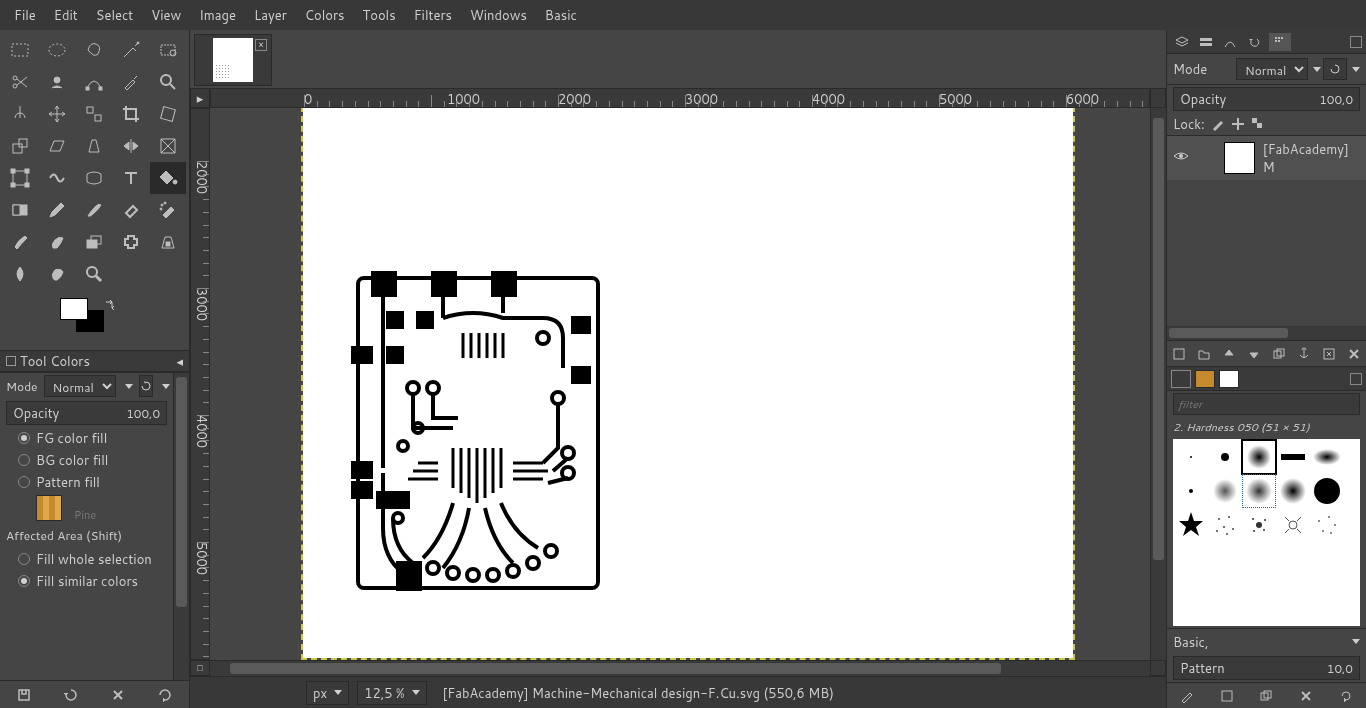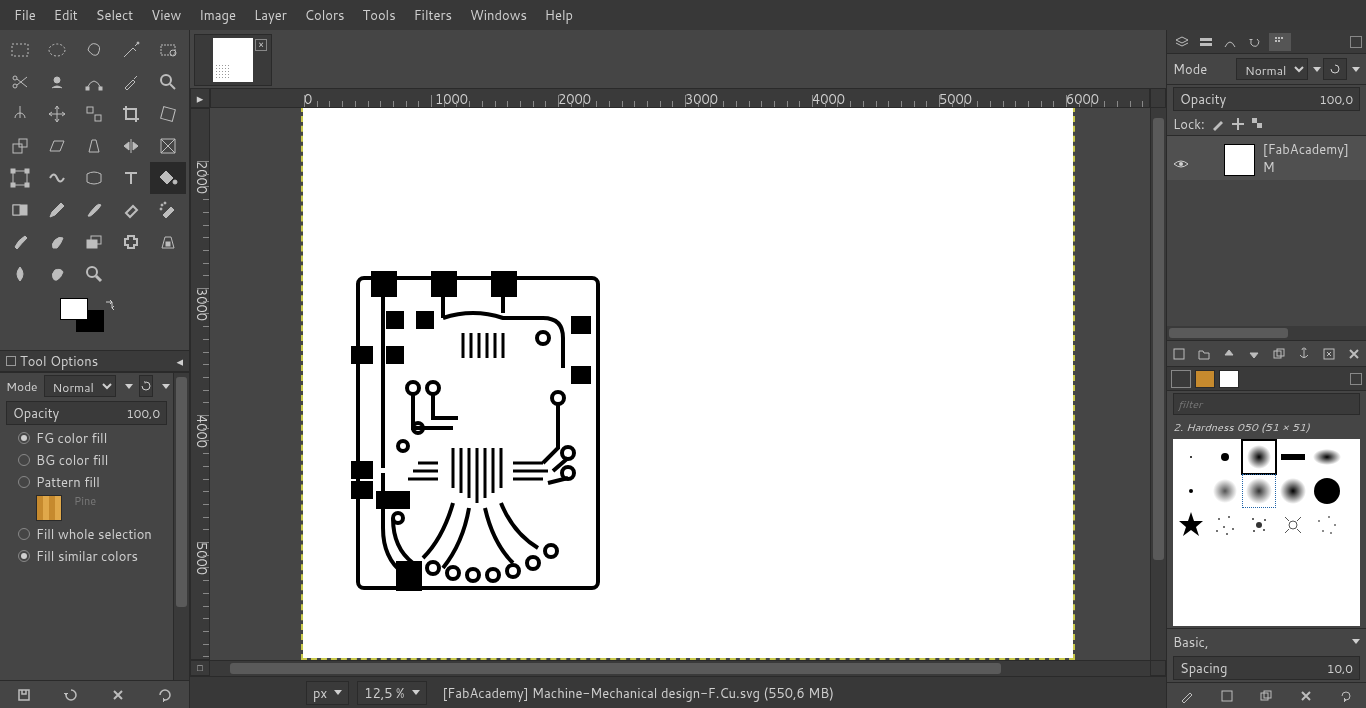--- a/index.html
+++ b/index.html
@@ -54,21 +54,21 @@
 .hscrollbar .thumb { position:absolute; top:2px; bottom:2px; background:#5a5a5a; border-radius:3px; }
 .statusbar { height:32px; background:#383838; display:flex; align-items:center; padding:0 8px; gap:8px; border-top:1px solid #2a2a2a; }
 .statusbar .unit, .statusbar .zoom { background:#3a3a3a; border:1px solid #2a2a2a; padding:2px 6px; height:24px; display:flex; align-items:center; gap:4px; }
 .statusbar .file { flex:1; padding-left:8px; }
 .right-dock { width:200px; background:#454545; display:flex; flex-direction:column; border-left:1px solid #2a2a2a; }
 .rtabs { height:24px; display:flex; background:#3a3a3a; border-bottom:1px solid #2a2a2a; align-items:center; padding:0 4px; gap:2px; }
 .rtabs .t { width:22px; height:18px; display:flex; align-items:center; justify-content:center; }
 .rtabs .t svg { width:14px; height:14px; fill:#bdbdbd; }
 .mode-row { display:flex; align-items:center; padding:4px 6px; gap:6px; justify-content:space-between; border-bottom:1px solid #2a2a2a; }
 .layers { flex:0 0 230px; display:flex; flex-direction:column; }
-.layer-row { display:flex; align-items:flex-end; padding:4px 6px; gap:8px; background:#505050; }
+.layer-row { display:flex; align-items:center; padding:4px 6px; gap:8px; background:#505050; }
 .layer-row .eye svg { width:16px; height:16px; fill:#cfcfcf; }
 .layer-row .lthumb { width:32px; height:32px; background:#fff; border:1px solid #000; }
 .layers-list { flex:1; background:#454545; overflow:hidden; }
 .layers-hscroll { height:14px; background:#3a3a3a; position:relative; }
 .layers-hscroll .thumb { position:absolute; top:2px; bottom:2px; left:2px; width:60%; background:#5a5a5a; border-radius:3px; }
 .layer-btns { height:26px; display:flex; align-items:center; justify-content:space-around; border-top:1px solid #2a2a2a; }
 .layer-btns svg { width:14px; height:14px; fill:#bdbdbd; stroke:#bdbdbd; }
 .brush-panel { flex:1; display:flex; flex-direction:column; border-top:1px solid #2a2a2a; min-height:0; }
 .brush-tabs { height:24px; display:flex; align-items:center; padding:0 4px; gap:4px; background:#3a3a3a; border-bottom:1px solid #2a2a2a; }
 .brush-tabs .bt { width:20px; height:18px; border:1px solid #2a2a2a; }
@@ -94,21 +94,21 @@
   <span>File</span>
   <span>Edit</span>
   <span>Select</span>
   <span>View</span>
   <span>Image</span>
   <span>Layer</span>
   <span>Colors</span>
   <span>Tools</span>
   <span>Filters</span>
   <span>Windows</span>
-  <span>Help</span>
+  <span>Basic</span>
 </div>
 
 <div class="workarea">
 
   <div class="left-dock">
     <div class="toolbox">
       <div class="tool">
           <svg viewBox="0 0 20 20">
             <rect x="2" y="4" width="16" height="12" fill="none" stroke-dasharray="2 2"></rect>
           </svg>
@@ -323,21 +323,21 @@
     </div>
     <div class="fgbg">
       <div class="sw bg"></div>
       <div class="sw fg"></div>
       <svg style="position:absolute;left:44px;top:0" width="14" height="14">
           <path d="M2 4 L8 4 L8 10 M6 2 L8 4 L6 6 M10 8 L8 10 L10 12" fill="none" stroke="#cfcfcf"></path>
         </svg>
     </div>
     <div class="dock-title">
       <span class="sq"></span>
-      <span>Tool Options</span>
+      <span>Tool Colors</span>
       <span style="margin-left:auto">◂</span>
     </div>
     <div class="left-opts">
       <div class="left-opts-inner">
         <div class="opt-row">
           <span class="label">Mode</span>
           <select class="mode-sel"><option>Normal</option></select>
           <span class="caret"></span>
           <div class="reset-btn">
               <svg width="12" height="12">
@@ -356,24 +356,25 @@
             <span>FG color fill</span>
           </div>
         <div class="radio-row">
             <span class="radio"></span>
             <span>BG color fill</span>
           </div>
         <div class="radio-row">
             <span class="radio"></span>
             <span>Pattern fill</span>
           </div>
-        <div style="display:flex;align-items:flex-start;gap:6px">
+        <div style="display:flex;align-items:flex-end;gap:6px">
           <div class="pattern-sw"></div>
           <span style="color:#777;font-size:11px">Pine</span>
         </div>
+        <div class="section-label">Affected Area  (Shift)</div>
         <div class="radio-row">
             <span class="radio"></span>
             <span>Fill whole selection</span>
           </div>
         <div class="radio-row">
             <span class="radio on"></span>
             <span>Fill similar colors</span>
           </div>
       </div>
       <div class="vscroll">
@@ -412,21 +413,21 @@
           <div class="tick ticklong" style="left: 93px;"></div>
           <div class="tick" style="left: 105.7px;"></div>
           <div class="tick" style="left: 118.4px;"></div>
           <div class="tick" style="left: 131.1px;"></div>
           <div class="tick" style="left: 143.8px;"></div>
           <div class="tick" style="left: 156.5px;"></div>
           <div class="tick" style="left: 169.2px;"></div>
           <div class="tick" style="left: 181.9px;"></div>
           <div class="tick" style="left: 194.6px;"></div>
           <div class="tick" style="left: 207.3px;"></div>
-          <span style="left: 224px;">1000</span>
+          <span style="left: 236px;">1000</span>
           <div class="tick ticklong" style="left: 220px;"></div>
           <div class="tick" style="left: 232.7px;"></div>
           <div class="tick" style="left: 245.4px;"></div>
           <div class="tick" style="left: 258.1px;"></div>
           <div class="tick" style="left: 270.8px;"></div>
           <div class="tick" style="left: 283.5px;"></div>
           <div class="tick" style="left: 296.2px;"></div>
           <div class="tick" style="left: 308.9px;"></div>
           <div class="tick" style="left: 321.6px;"></div>
           <div class="tick" style="left: 334.3px;"></div>
@@ -825,21 +826,21 @@
                 <circle cx="12" cy="22" r="1"></circle>
                 <circle cx="20" cy="24" r="1"></circle>
               </g>
             </svg></div>
       </div>
       <div class="opt-row" style="justify-content:space-between;border-top:1px solid #2a2a2a">
         <span>Basic,</span>
         <span class="caret"></span>
       </div>
       <div class="slider-row">
-        <span>Spacing</span>
+        <span>Pattern</span>
         <span class="val">10,0</span>
       </div>
       <div class="layer-btns">
         <svg viewBox="0 0 14 14">
             <path d="M2 12 L10 4 L12 6 L4 14 Z" fill="none"></path>
           </svg>
         <svg viewBox="0 0 14 14">
             <rect x="2" y="2" width="10" height="10" fill="none"></rect>
           </svg>
         <svg viewBox="0 0 14 14">

